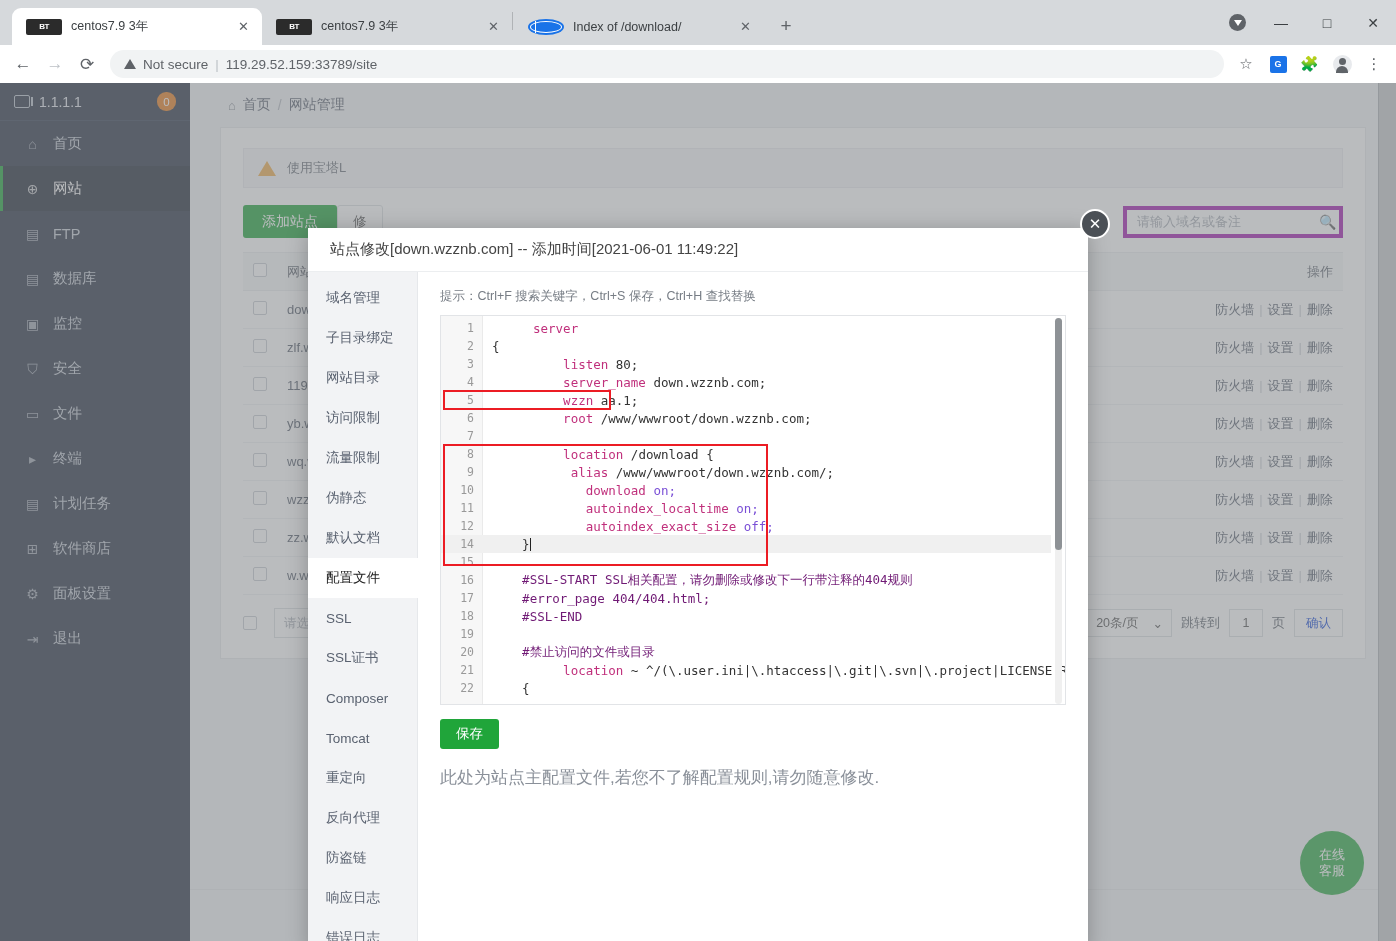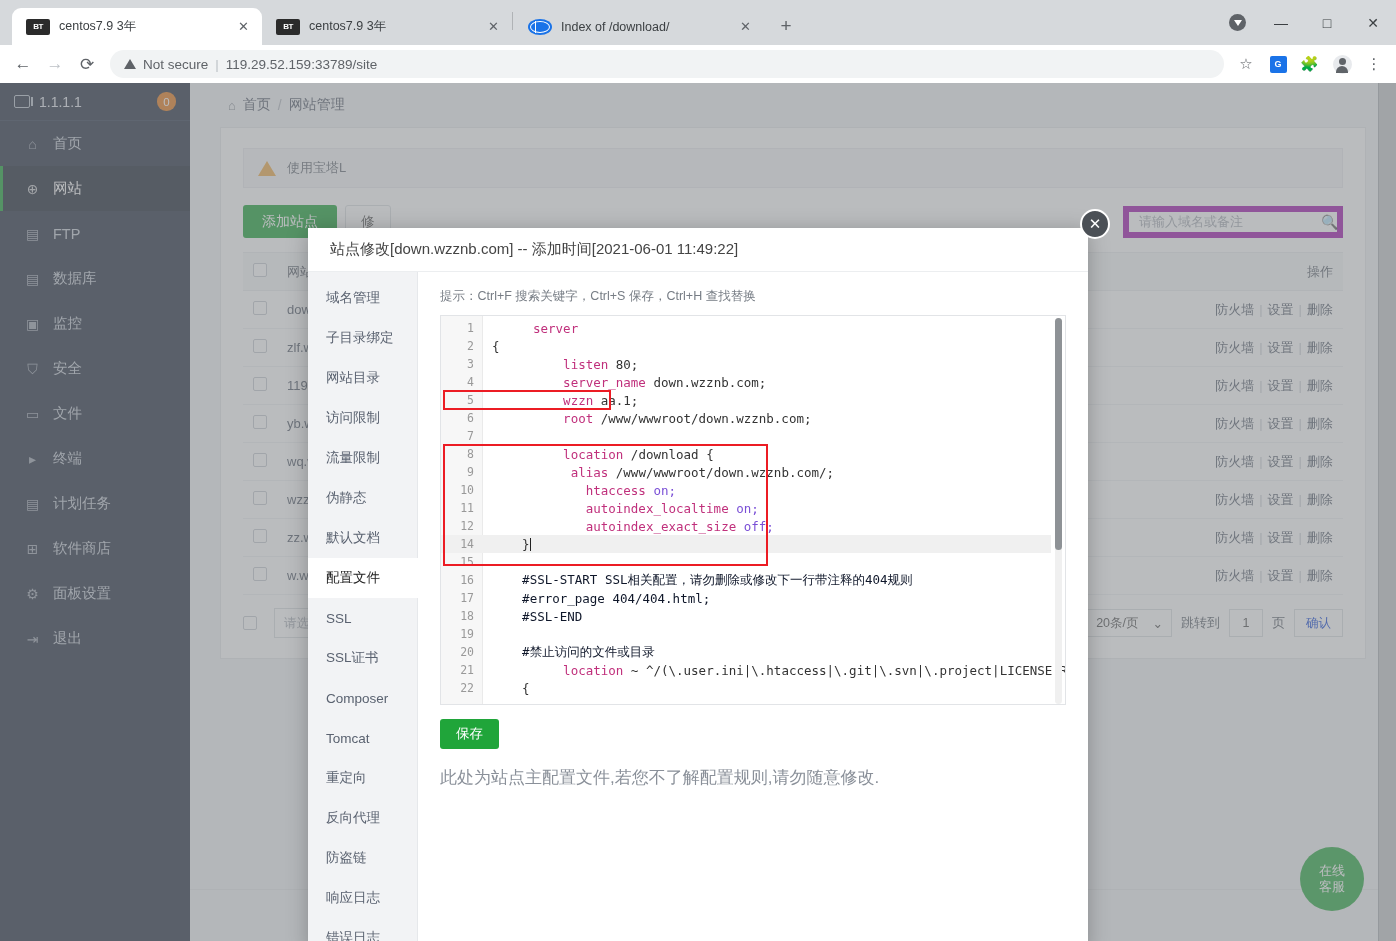--- a/index.html
+++ b/index.html
@@ -20,21 +20,21 @@
   .tab {
     position: relative; width: 250px; height: 37px;
     display: flex; align-items: center; gap: 9px;
     padding: 0 10px 0 14px;
     font-size: 12.5px; color: #3c4043;
     border-radius: 9px 9px 0 0;
   }
   .tab.active { background: #ffffff; }
   .tab.inactive { background: #d6d9dc; }
   .tab .favicon {
-    width: 24px; height: 16px; flex: none;
+    width: 36px; height: 16px; flex: none;
     border-radius: 2px;
     display: flex; align-items: center; justify-content: center;
     font-size: 8px; font-weight: bold; color: #fff;
     background: #2b2b2b;
     letter-spacing: -0.5px;
   }
   .tab .favicon.globe {
     background: #1a73e8; border-radius: 50%;
     position: relative;
   }
@@ -188,32 +188,32 @@
     height: 40px; display: flex; align-items: center; gap: 11px; padding: 0 14px;
     font-size: 13px; color: #6b717a;
   }
   .warn-icon {
     width: 0; height: 0; flex: none;
     border-left: 9px solid transparent; border-right: 9px solid transparent;
     border-bottom: 15px solid #f0ad4e;
     position: relative;
   }
   .toolrow {
-    margin: 17px 22px 0; display: flex; align-items: center; gap: 8px;
+    margin: 17px 22px 0; display: flex; align-items: center; 
   }
   .btn-green {
     background: #20a53a; color: #fff; border: none; border-radius: 3px;
     height: 33px; padding: 0 19px; font-size: 14px; font-family: inherit;
   }
   .btn-plain {
     background: #fff; color: #555; border: 1px solid #dcdfe3; border-radius: 3px;
     height: 33px; padding: 0 15px; font-size: 13.5px; font-family: inherit;
   }
   .searchbox {
-    margin-left: auto; width: 220px; height: 32px; border: 6px solid #a21caf;
+    margin-left: auto; width: 220px; height: 32px; border: 4px solid #a21caf;
     display: flex; align-items: center; padding: 0 10px; gap: 6px;
   }
   .searchbox input {
     flex: 1; border: none; outline: none; font-size: 13px; color: #333;
     font-family: inherit; background: transparent;
   }
   .searchbox input::placeholder { color: #a8adb5; }
   .search-ic { color: #8a9099; font-size: 14px; }
 
   table.sites {
@@ -265,21 +265,21 @@
 
   .footer {
     position: absolute; bottom: 0; left: 0; width: 1206px; height: 52px;
     display: flex; align-items: center; justify-content: center;
     font-size: 12.5px; color: #8a9099; gap: 5px;
     border-top: 1px solid #e6e8eb; background: #f2f3f5;
   }
   .footer a { color: #20a53a; text-decoration: none; }
 
   .fab {
-    position: absolute; right: 32px; bottom: 30px; width: 64px; height: 64px;
+    position: absolute; right: 32px; bottom: 46px; width: 64px; height: 64px;
     border-radius: 50%; background: #2eab45; color: #fff;
     display: flex; flex-direction: column; align-items: center; justify-content: center;
     font-size: 13px; line-height: 1.25;
   }
 
   
   .rightstrip {
     position: absolute; right: 0; top: 0; width: 18px; height: 858px;
     background: #c7cacd; border-left: 1px solid #aeb2b6;
     font-size: 10px; color: #6b7179;
@@ -332,21 +332,21 @@
   .cline { height: 18px; display: flex; align-items: center; }
   .cline.hl { background: #f0f0f0; }
   .lnum {
     width: 42px; flex: none; text-align: right; padding-right: 9px;
     color: #999; font-size: 11.5px;
   }
   .ctext { padding-left: 9px; white-space: pre; color: #333; }
   .k { color: #c0307c; margin-left: 41px; }
   .v { color: #7a4fd6; }
   .n { color: #333; }
-  .cm { color: #0f172a; }
+  .cm { color: #701a75; }
   .cursor {
     display: inline-block; width: 1px; height: 13px; background: #222;
     vertical-align: -2px;
   }
   .ed-scroll {
     position: absolute; right: 3px; top: 2px; width: 7px; height: 386px;
     background: #f0f0f0; border-radius: 4px;
   }
   .ed-thumb {
     position: absolute; left: 0; top: 0; width: 7px; height: 232px;
@@ -674,21 +674,21 @@
                 <div class="cline">
                   <span class="lnum">8</span>
                   <span class="ctext"><span class="n"></span><span class="n">    </span><span class="k">location</span><span class="n"> </span><span class="n">/download</span><span class="n"> </span><span class="n">{</span></span>
                 </div>
                 <div class="cline">
                   <span class="lnum">9</span>
                   <span class="ctext"><span class="n"></span><span class="n">     </span><span class="k">alias</span><span class="n"> </span><span class="n">/www/wwwroot/down.wzznb.com/;</span></span>
                 </div>
                 <div class="cline">
                   <span class="lnum">10</span>
-                  <span class="ctext"><span class="n"></span><span class="n">       </span><span class="k">htaccess</span><span class="n"> </span><span class="v">on;</span></span>
+                  <span class="ctext"><span class="n"></span><span class="n">       </span><span class="k">download</span><span class="n"> </span><span class="v">on;</span></span>
                 </div>
                 <div class="cline">
                   <span class="lnum">11</span>
                   <span class="ctext"><span class="n"></span><span class="n">       </span><span class="k">autoindex_localtime</span><span class="n"> </span><span class="v">on;</span></span>
                 </div>
                 <div class="cline">
                   <span class="lnum">12</span>
                   <span class="ctext"><span class="n"></span><span class="n">       </span><span class="k">autoindex_exact_size</span><span class="n"> </span><span class="v">off;</span></span>
                 </div>
                 <div class="cline hl">

